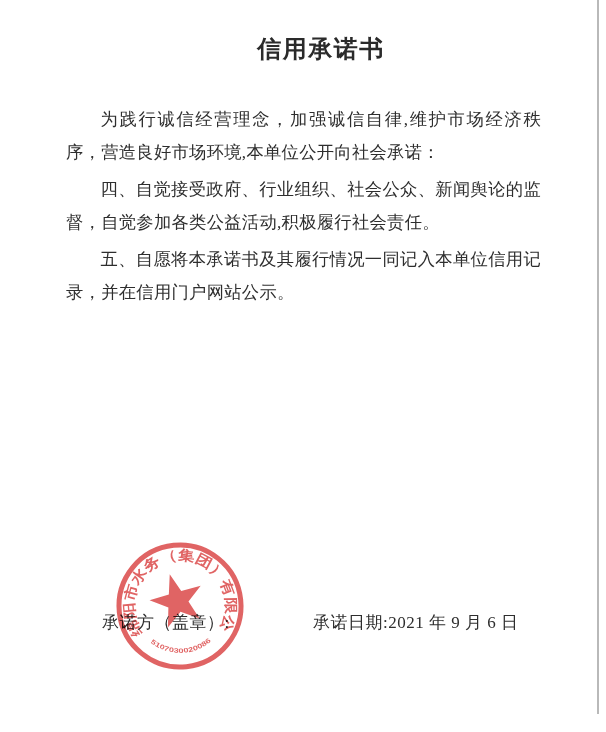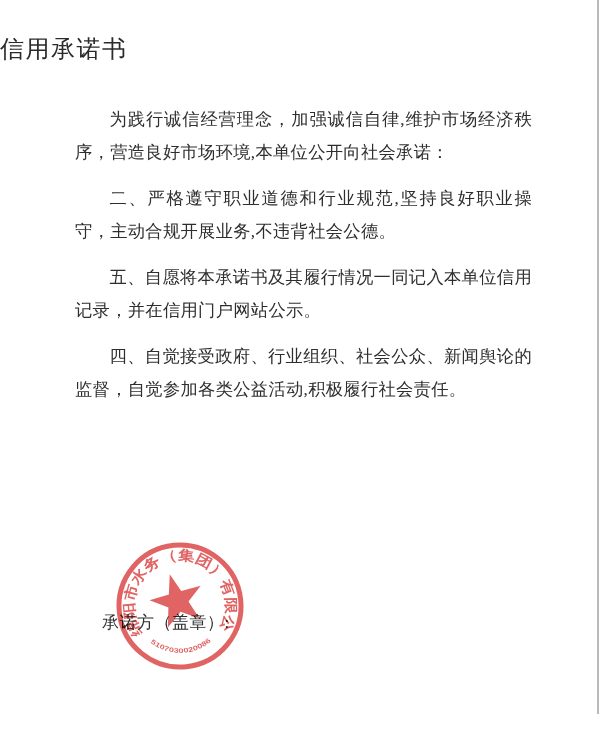--- a/index.html
+++ b/index.html
@@ -22,29 +22,31 @@
     left: 597px;
     width: 2px;
     height: 714px;
     background: #b9b9b9;
   }
   .doc-title {
     margin: 0;
     padding-top: 34px;
     font-size: 24px;
     line-height: 30px;
-    font-weight: normal;
+    font-weight: bold;
+    text-align: center;
     letter-spacing: 1.5px;
     color: #2a2a2a;
+    padding-left: 36px;
   }
   .doc-body {
     margin: 39px 61px 0 62px;
   }
   .doc-body p {
-    margin: 13px;
+    margin: 4px;
     font-size: 17.3px;
     line-height: 33px;
     letter-spacing: 0.3px;
     text-indent: 2em;
     text-align: justify;
     text-justify: inter-ideograph;
     color: #2e2e2e;
   }
   .sign-label {
     position: absolute;
@@ -100,27 +102,27 @@
 </style>
 </head>
 <body>
 
 <div class="page">
 
   <h1 class="doc-title">信用承诺书</h1>
 
   <div class="doc-body">
     <p>为践行诚信经营理念，加强诚信自律,维护市场经济秩序，营造良好市场环境,本单位公开向社会承诺：</p>
-    <p>二、严格遵守职业道德和行业规范,坚持良好职业操守，主动合规开展业务,不违背社会公德。</p>
+    <p>四、自觉接受政府、行业组织、社会公众、新闻舆论的监督，自觉参加各类公益活动,积极履行社会责任。</p>
     <p>五、自愿将本承诺书及其履行情况一同记入本单位信用记录，并在信用门户网站公示。</p>
-    <p>四、自觉接受政府、行业组织、社会公众、新闻舆论的监督，自觉参加各类公益活动,积极履行社会责任。</p>
   </div>
 
   <div class="sign-label">承诺方（盖章）:</div>
 
+  <div class="date-label">承诺日期:2021 年 9 月 6 日</div>
 
   <svg class="stamp" viewBox="0 0 136 136" aria-hidden="true">
     <circle class="ring" cx="68" cy="68" r="61"></circle>
     <defs>
       <path id="sealNamePath" d="M 28.2,91 A 46,46 0 1 1 107.8,91" fill="none"></path>
       <path id="sealSerialPath" d="M 34.8,101.2 A 47,47 0 0 0 101.2,101.2" fill="none"></path>
     </defs>
     <text class="seal-name">
       <textPath href="#sealNamePath" textLength="214" lengthAdjust="spacingAndGlyphs">绵阳市水务（集团）有限公司</textPath>
     </text>

